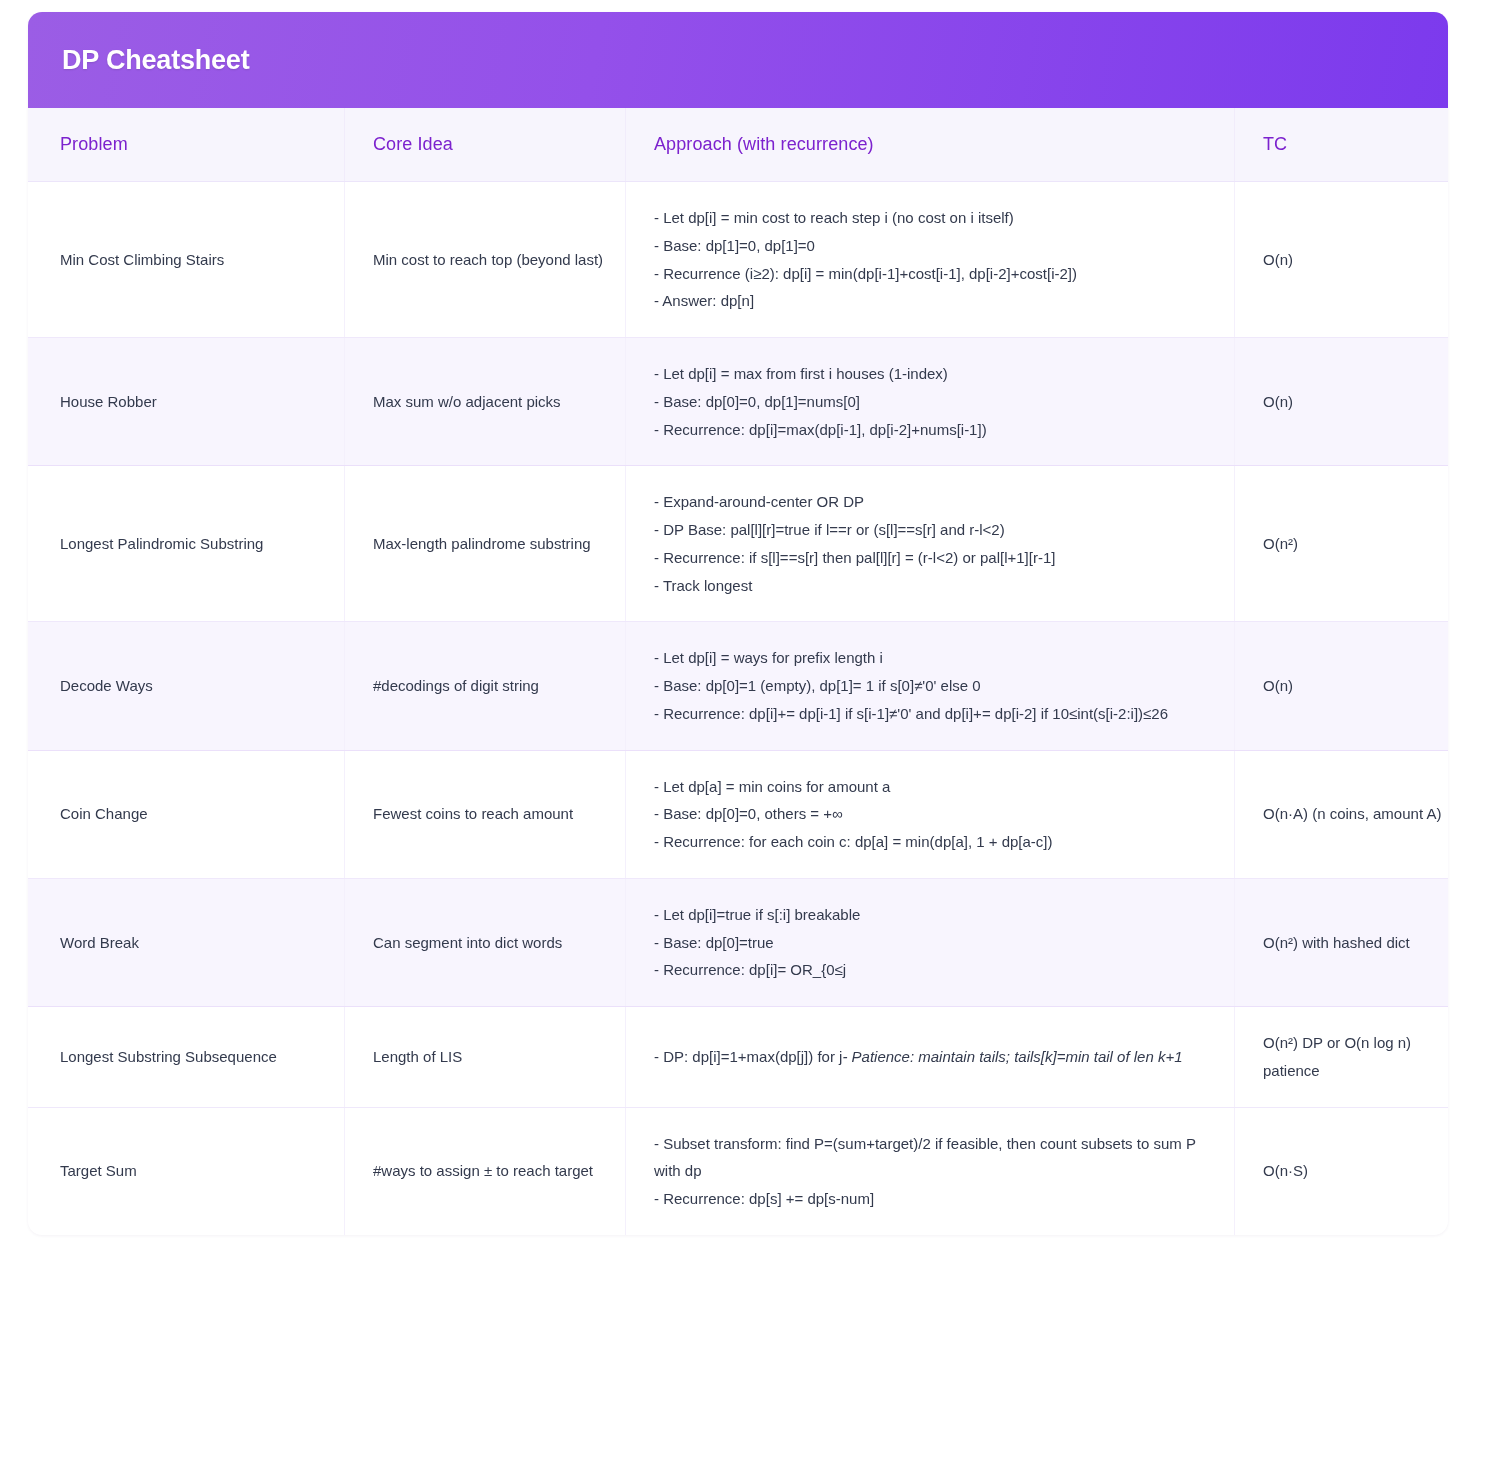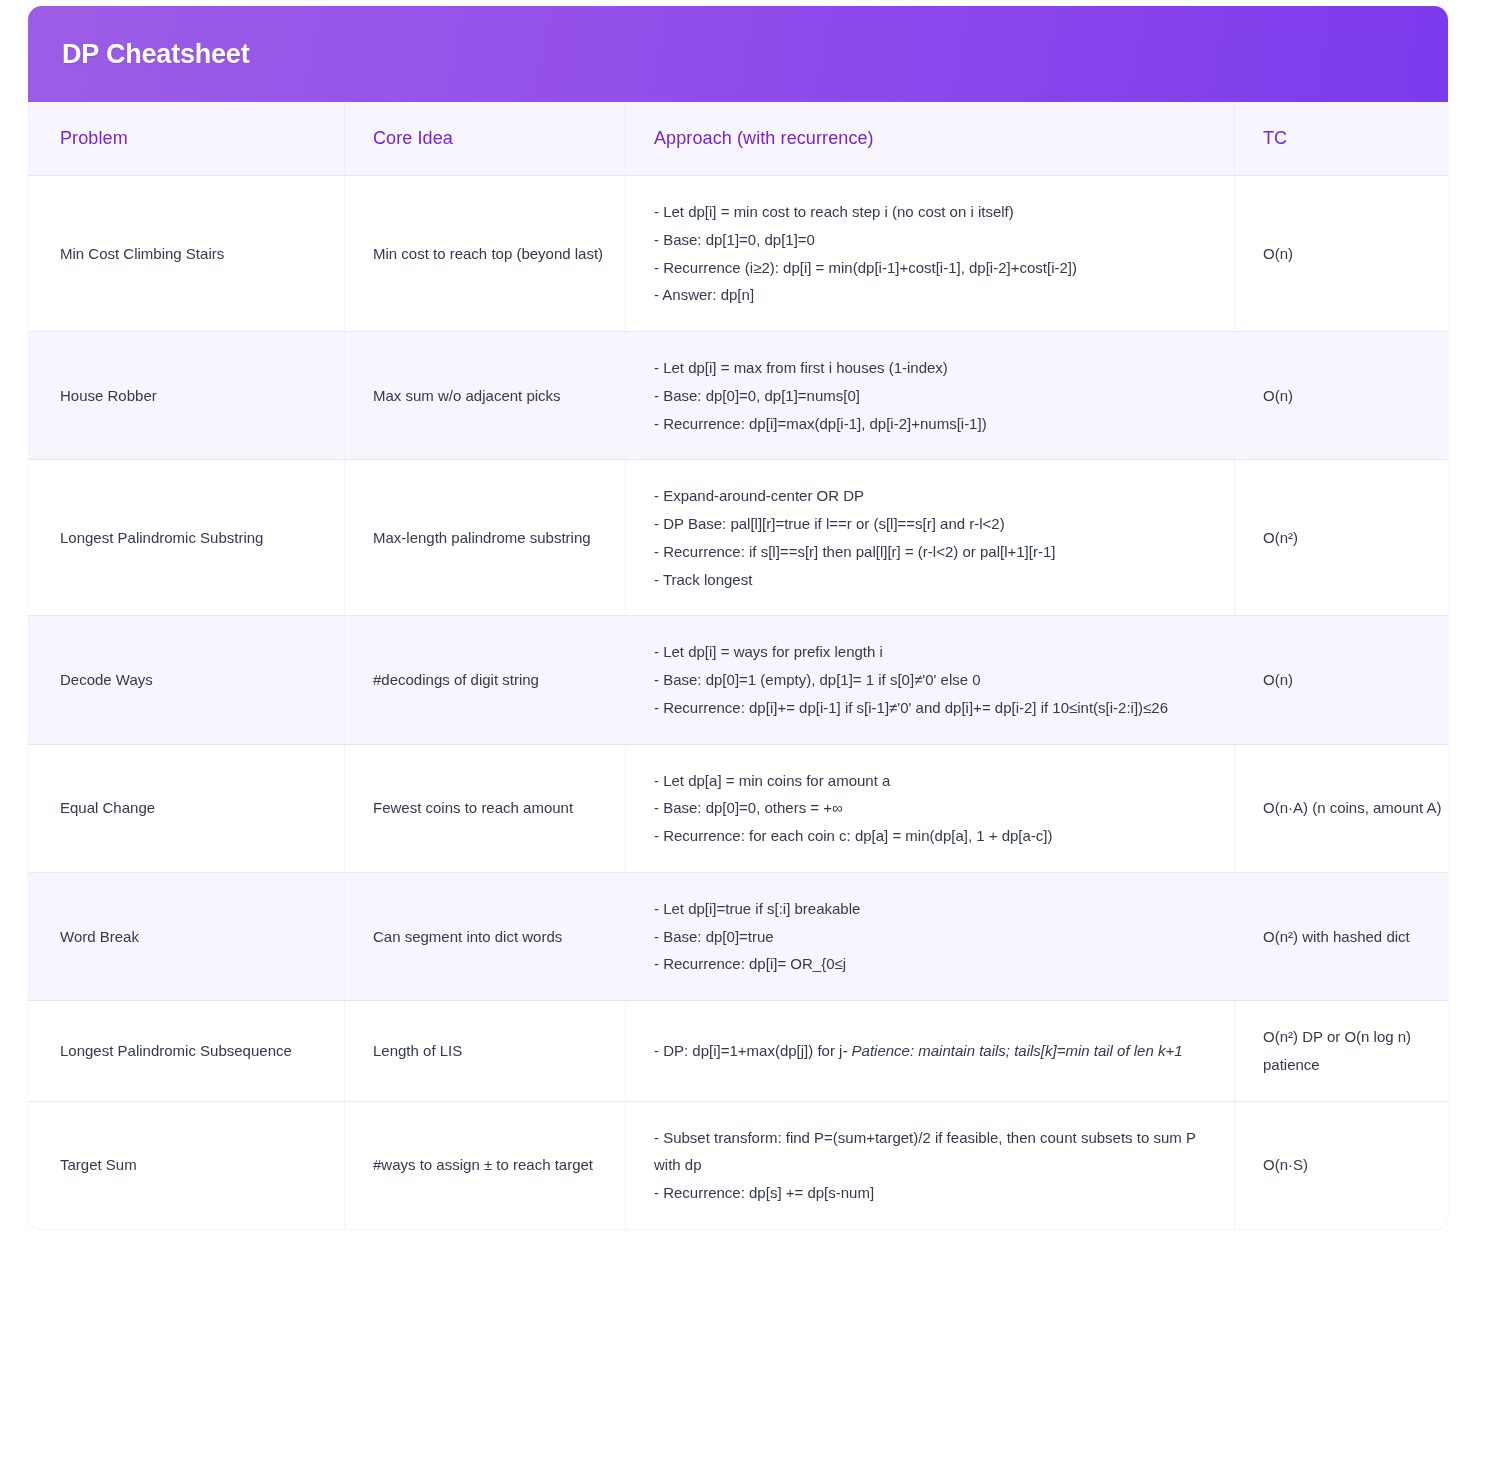--- a/index.html
+++ b/index.html
@@ -11,21 +11,21 @@
     overflow: hidden;
   }
   body {
     font-family: "Liberation Sans", sans-serif;
     -webkit-font-smoothing: antialiased;
   }
 
   #card {
     position: absolute;
     left: 28px;
-    top: 6px;
+    top: 12px;
     width: 1420px;
     background: #ffffff;
     border-radius: 14px;
     overflow: hidden;
     box-shadow: 0 1px 3px rgba(60, 40, 110, 0.06);
   }
 
   #card-header {
     height: 96px;
     background: linear-gradient(100deg, #9b5de5 0%, #9450ea 40%, #7c3aed 100%);
@@ -158,21 +158,21 @@
           <td class="col-approach">
             <div class="approach-lines">
               <span class="ln">- Let dp[i] = ways for prefix length i</span>
               <span class="ln">- Base: dp[0]=1 (empty), dp[1]= 1 if s[0]≠'0' else 0</span>
               <span class="ln">- Recurrence: dp[i]+= dp[i-1] if s[i-1]≠'0' and dp[i]+= dp[i-2] if 10≤int(s[i-2:i])≤26</span>
             </div>
           </td>
           <td class="col-tc">O(n)</td>
         </tr>
         <tr>
-          <td class="col-problem">Equal Change</td>
+          <td class="col-problem">Coin Change</td>
           <td class="col-idea">Fewest coins to reach amount</td>
           <td class="col-approach">
             <div class="approach-lines">
               <span class="ln">- Let dp[a] = min coins for amount a</span>
               <span class="ln">- Base: dp[0]=0, others = +∞</span>
               <span class="ln">- Recurrence: for each coin c: dp[a] = min(dp[a], 1 + dp[a-c])</span>
             </div>
           </td>
           <td class="col-tc">O(n·A) (n coins, amount A)</td>
         </tr>
@@ -182,21 +182,21 @@
           <td class="col-approach">
             <div class="approach-lines">
               <span class="ln">- Let dp[i]=true if s[:i] breakable</span>
               <span class="ln">- Base: dp[0]=true</span>
               <span class="ln">- Recurrence: dp[i]= OR_{0≤j</span>
             </div>
           </td>
           <td class="col-tc">O(n²) with hashed dict</td>
         </tr>
         <tr>
-          <td class="col-problem">Longest Palindromic Subsequence</td>
+          <td class="col-problem">Longest Substring Subsequence</td>
           <td class="col-idea">Length of LIS</td>
           <td class="col-approach">
             <div class="approach-lines"><span>- DP: dp[i]=1+max(dp[j]) for j</span><span class="ital">- Patience: maintain tails; tails[k]=min tail of len k+1</span></div>
           </td>
           <td class="col-tc">O(n²) DP or O(n log n) patience</td>
         </tr>
         <tr>
           <td class="col-problem">Target Sum</td>
           <td class="col-idea">#ways to assign ± to reach target</td>
           <td class="col-approach">

